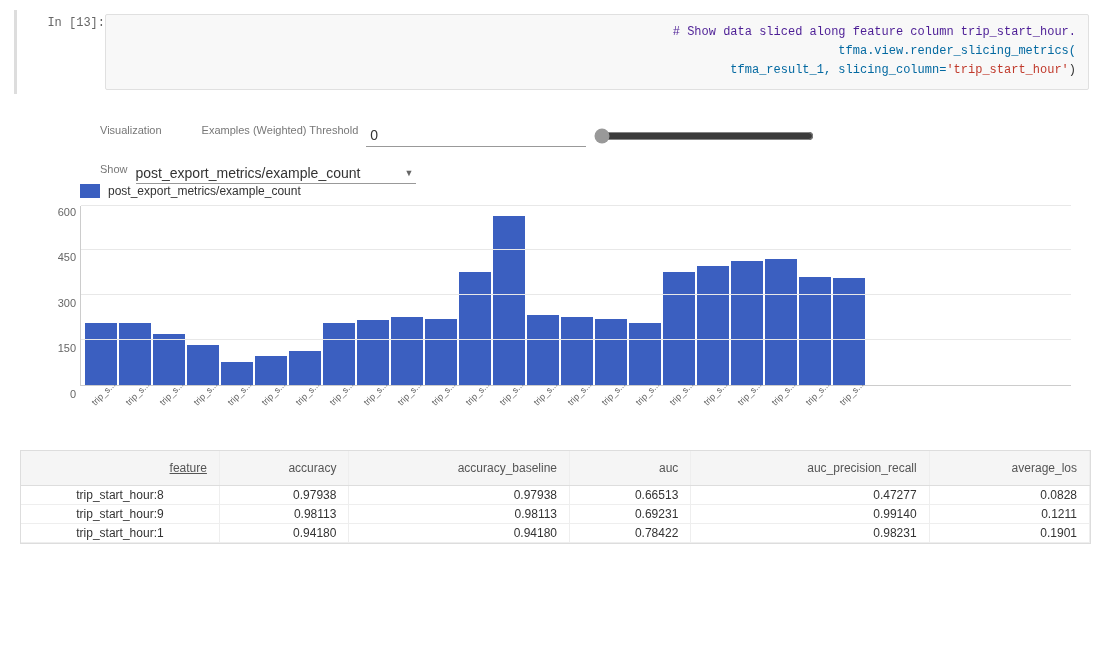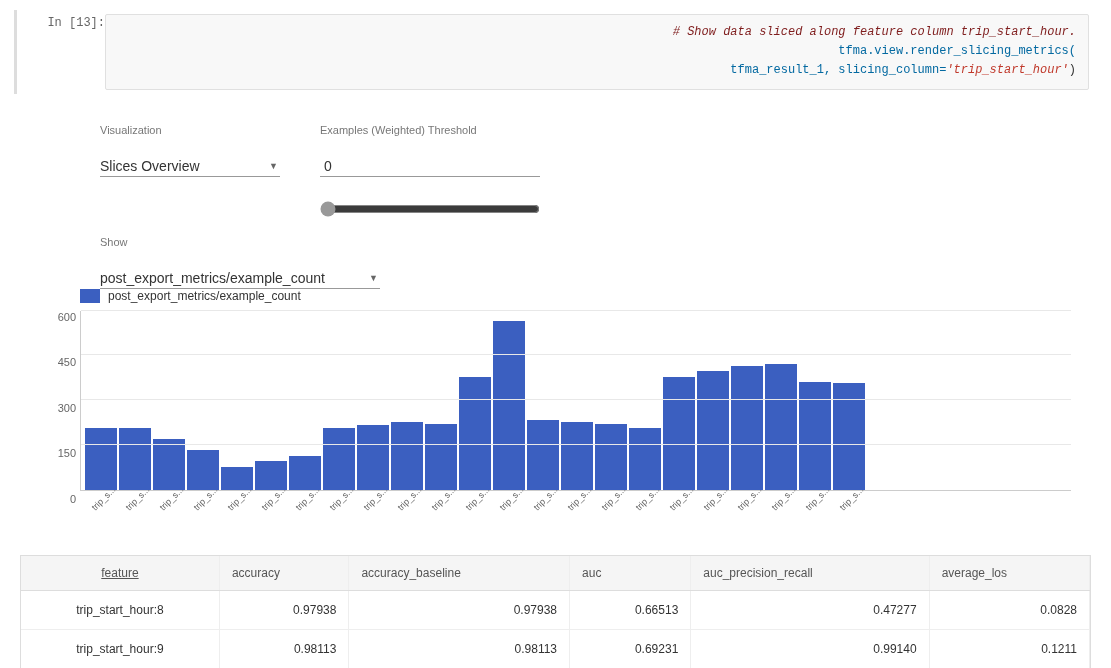--- a/index.html
+++ b/index.html
@@ -35,41 +35,40 @@
       background: #f8f8f8;
       border: 1px solid #e0e0e0;
       border-radius: 2px;
       padding: 8px 12px;
       flex: 1;
       font-family: 'Courier New', monospace;
       font-size: 12px;
       line-height: 1.6;
     }
 
-    .code-comment { color: #7f1d1d; font-style: italic; }
+    .code-comment { color: #4c1d95; }
     .code-function { color: #0369a1; }
-    .code-string { color: #c0392b; font-style: italic; }
+    .code-string { color: #c0392b; }
 
     .widget-container {
       padding: 20px 20px 0 20px;
       font-family: Arial, sans-serif;
     }
 
     .controls-row {
       display: flex;
       gap: 40px;
       align-items: flex-start;
       margin-bottom: 16px;
       padding-left: 80px;
     }
 
     .control-group {
       display: flex;
-      flex-direction: column;
-      gap: 20px;
+      gap: 8px;
     }
 
     .control-label {
       font-size: 11px;
       color: #777;
       font-family: Arial, sans-serif;
     }
 
     .control-select {
       border: none;
@@ -238,35 +237,35 @@
       width: 100%;
       border-collapse: collapse;
     }
 
     thead tr {
       background: #f5f5f5;
     }
 
     th {
       padding: 10px 12px;
-      text-align: left;
+      text-align: right;
       font-weight: 500;
       color: #555;
       border-bottom: 1px solid #ddd;
       border-right: 1px solid #eee;
       font-size: 12px;
     }
 
     th:first-child {
-      text-align: center;
+      text-align: right;
       text-decoration: underline;
     }
 
     td {
-      padding: 12px 12px;
+      padding: 2px 12px;
       text-align: right;
       border-bottom: 1px solid #eee;
       border-right: 1px solid #eee;
       color: #333;
     }
 
     td:first-child {
       text-align: center;
       color: #333;
     }
@@ -290,25 +289,20 @@
     </div>
   </div>
 </div>
 
 <div class="widget-container">
 
   <div class="controls-row">
 
     <div class="control-group">
       <div class="control-label">Visualization</div>
-      <div class="select-wrapper">
-        <select class="control-select">
-          <option>Slices Overview</option>
-        </select>
-      </div>
     </div>
 
     <div class="control-group">
       <div class="control-label">Examples (Weighted) Threshold</div>
       <input class="threshold-input" type="text" value="0" style="">
       <div class="slider-container">
         <input class="slider" type="range" min="0" max="600" value="0" style="">
       </div>
     </div>
   </div>

